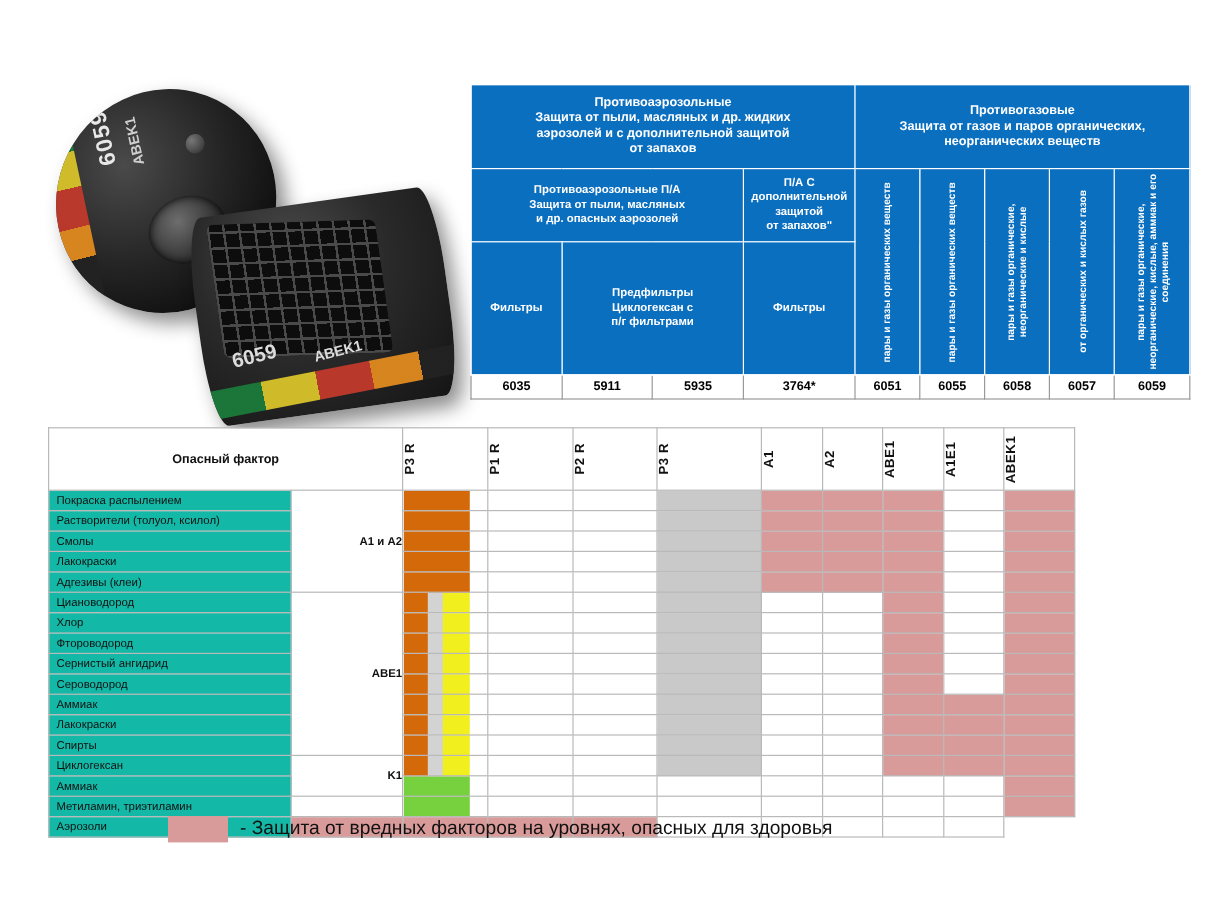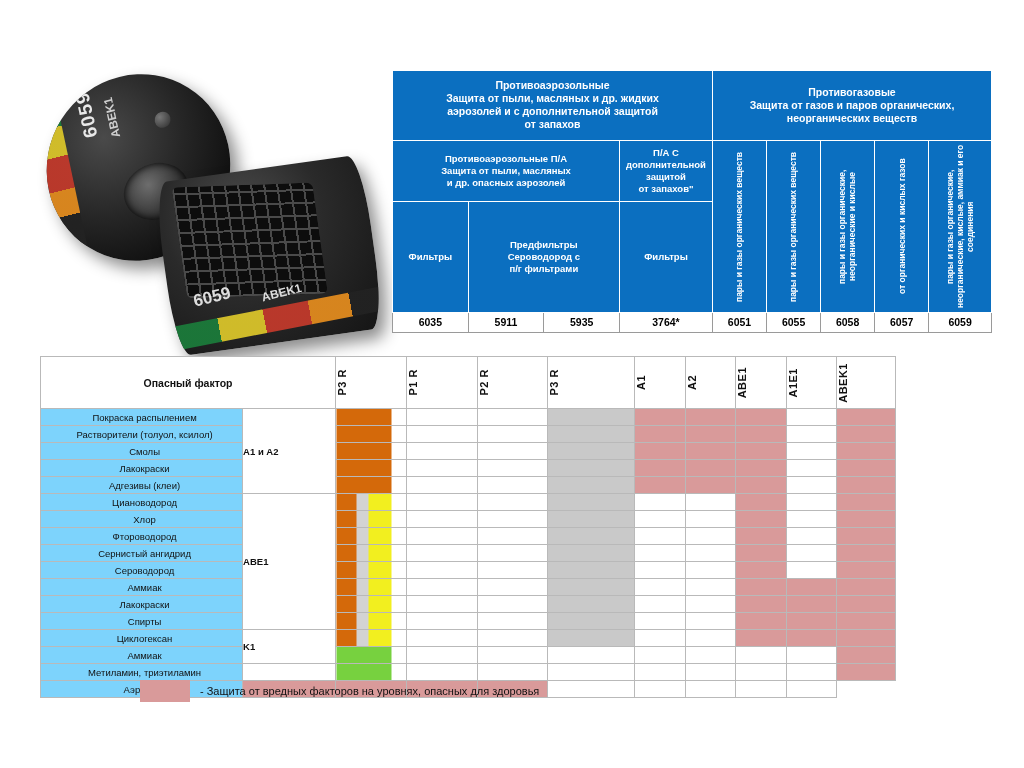--- a/index.html
+++ b/index.html
@@ -120,31 +120,31 @@
     vertical-align:middle; height:52px; color:#111;
   }
   .matrix .cls-head {
     background:#ffffff; font-weight:bold; text-align:center; vertical-align:middle;
   }
   .cls-vert {
     writing-mode: vertical-rl; transform:rotate(180deg);
     font-size:11px; font-weight:bold; letter-spacing:.5px;
   }
   .matrix .name {
-    background:#7dd3fc; padding-left:6px; font-size:9.5px; color:#111; text-align:center;
+    background:#14b8a6; padding-left:6px; font-size:9.5px; color:#111; text-align:left;
   }
   .matrix .grp {
-    background:#ffffff; text-align:left; vertical-align:middle; font-size:9.5px; font-weight:bold;margin-top:24px;
+    background:#ffffff; text-align:right; vertical-align:middle; font-size:9.5px; font-weight:bold;margin-top:24px;
   }
   .c-white { background:#ffffff; }
   .c-pink  { background:#d99a9a; }
   .c-gray  { background:#c9c9c9; }
 
   
-  .legend { position:absolute; left:140px; top:680px; font-size:11px; }
+  .legend { position:absolute; left:140px; top:680px; font-size:16px; }
   .legend .row { display:flex; align-items:center; margin-bottom:16px; }
   .legend .sw { width:50px; height:22px; margin-right:10px; }
   .legend .sw.pink { background:#d99a9a; }
   .legend .sw.gray { background:#c9c9c9; }
   .legend .txt { color:#111; }
 </style>
 </head>
 <body>
 
 <div id="page">
@@ -216,21 +216,21 @@
           <div class="vert">от органических и кислых газов</div>
         </td>
         <td rowspan="2">
           <div class="vert">пары и газы органические, неорганические, кислые, аммиак и его соединения</div>
         </td>
       </tr>
       <tr>
         <td style="height:108px">Фильтры</td>
         <td colspan="2">
           <div>Предфильтры</div>
-          <div>Сероводород с</div>
+          <div>Циклогексан с</div>
           <div>п/г фильтрами</div>
         </td>
         <td>Фильтры</td>
       </tr>
       <tr class="codes">
         <td>6035</td>
         <td>5911</td>
         <td>5935</td>
         <td>3764*</td>
         <td>6051</td>

